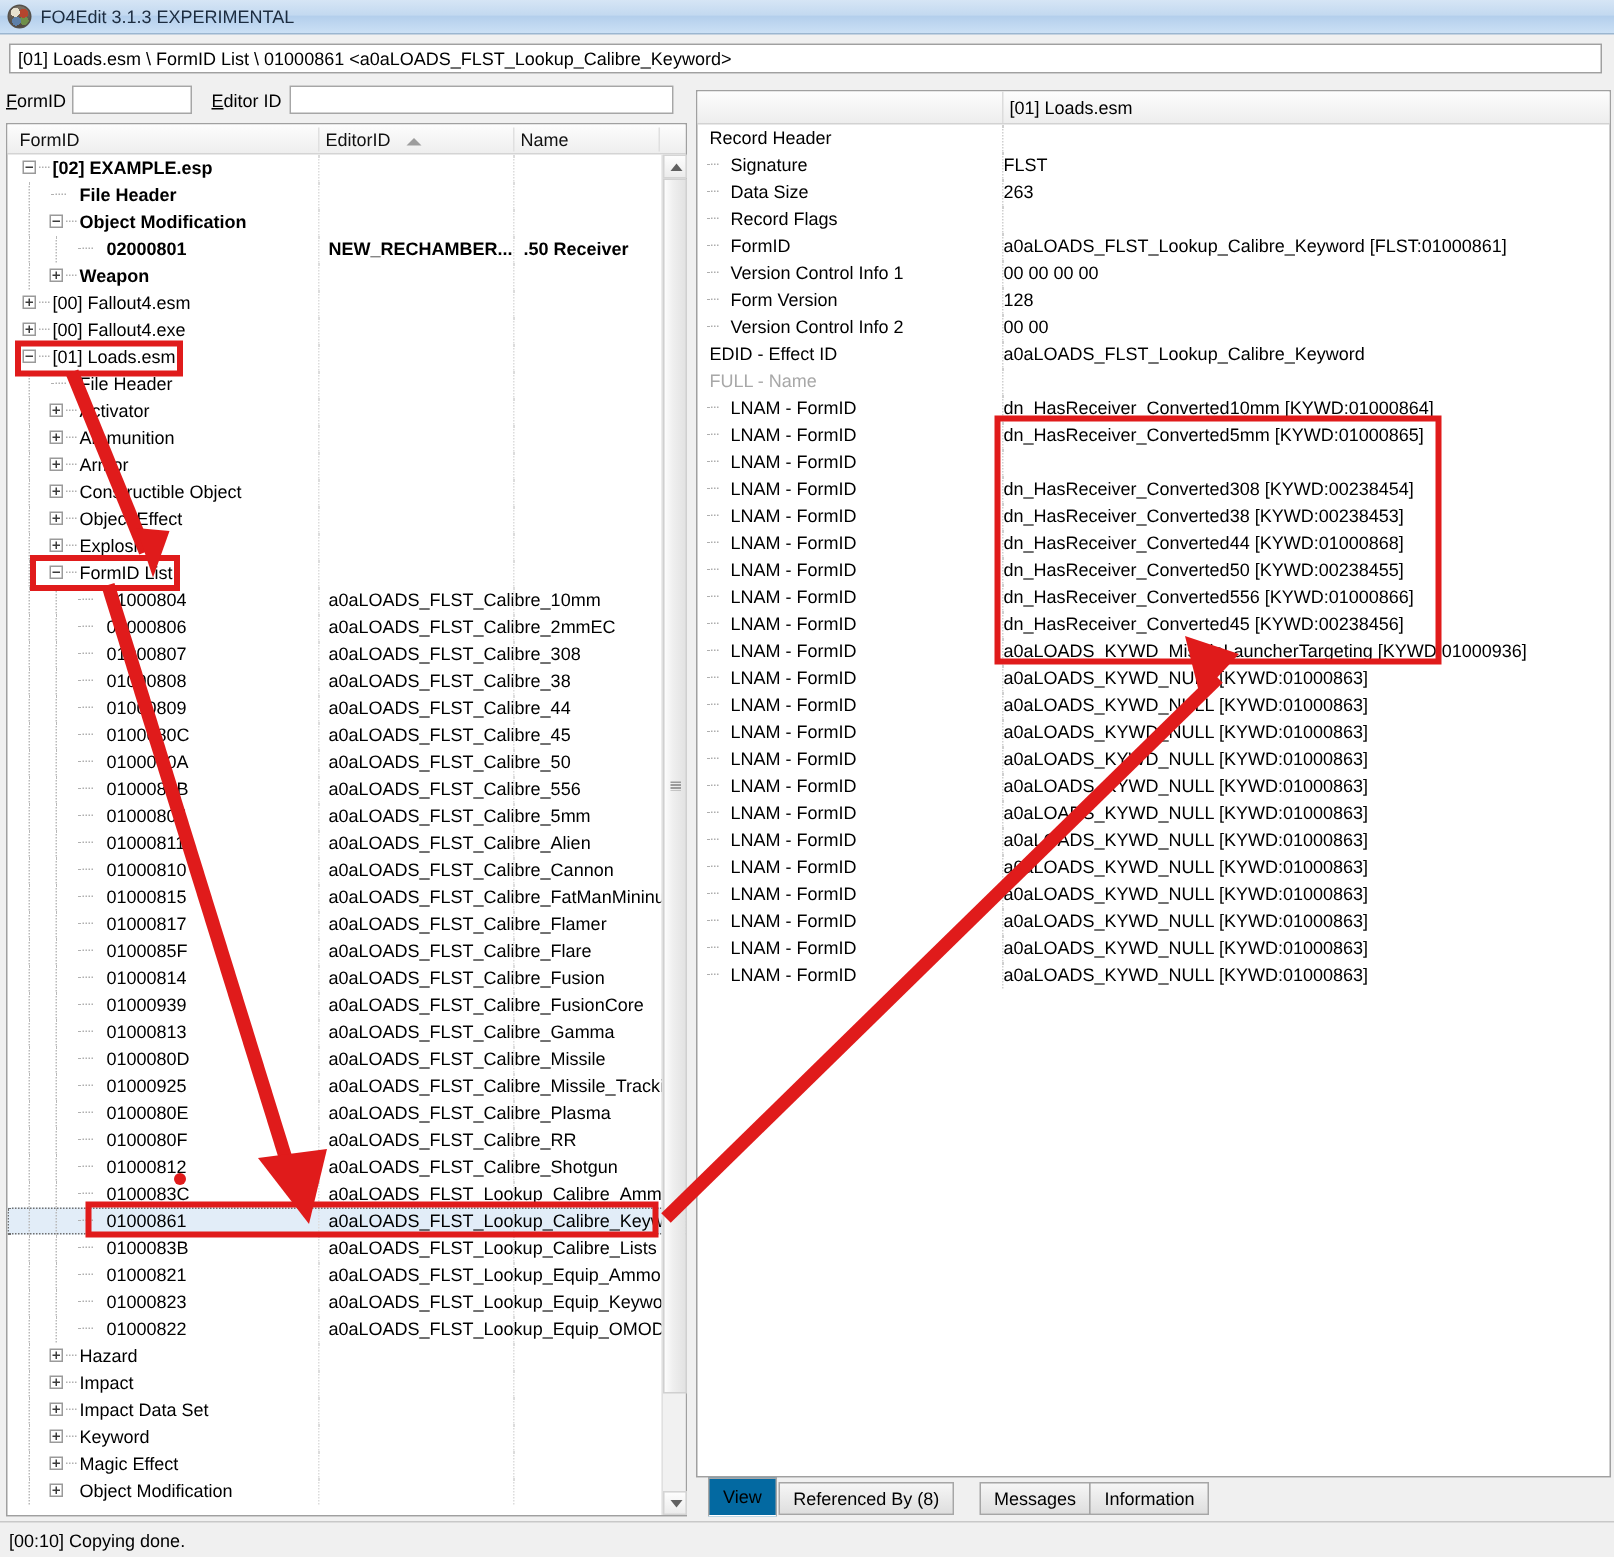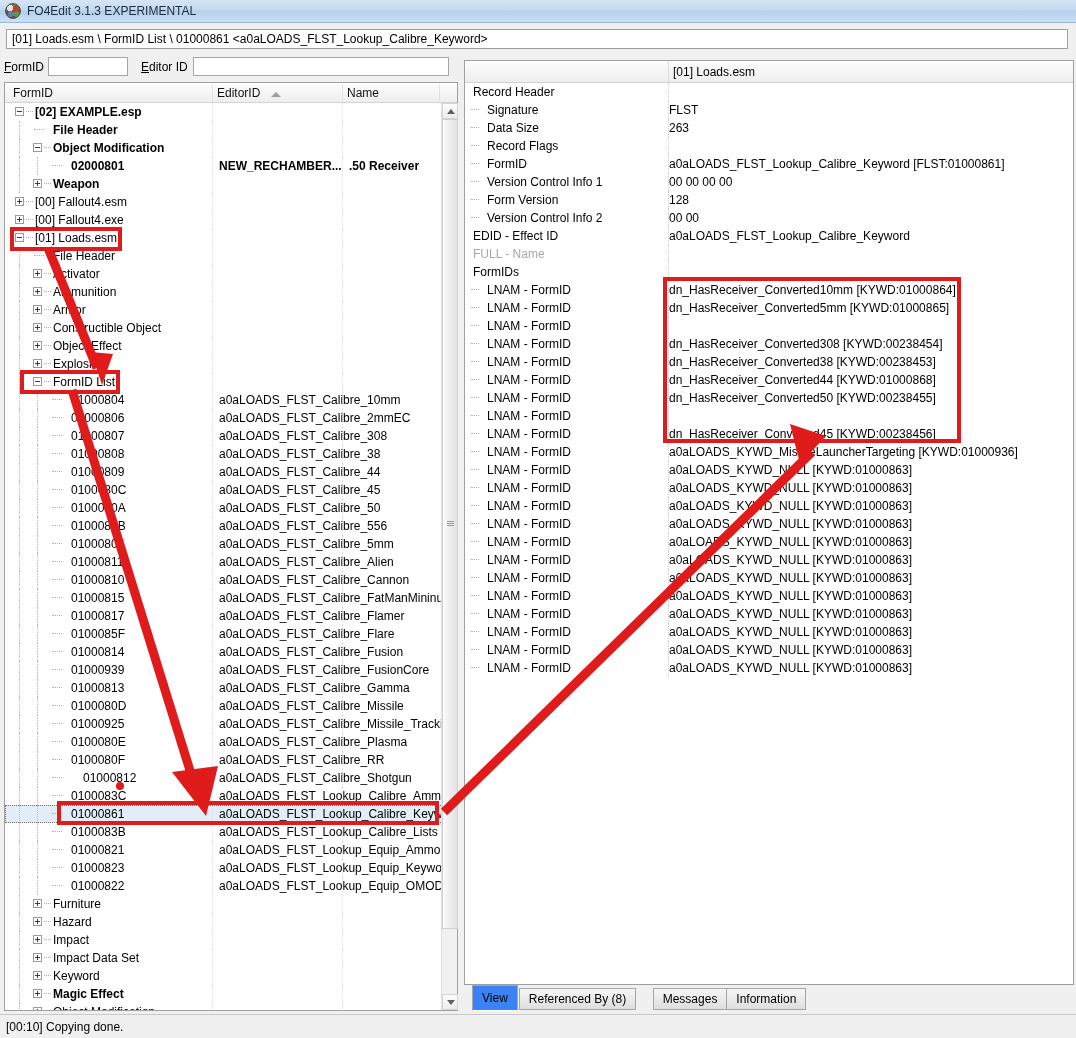--- a/index.html
+++ b/index.html
@@ -153,21 +153,21 @@
   
   .tabbar{
     position:absolute;left:464px;top:985px;width:610px;height:26px;
   }
   .tab{
     position:absolute;top:3px;height:22px;line-height:21px;padding:0 9px;
     font-size:12px;border:1px solid #a6a6a6;box-sizing:border-box;
     background:linear-gradient(to bottom,#f6f6f6,#dedede);
   }
   .tab.active{
-    top:0;height:26px;line-height:24px;background:#3b82f6;border-bottom:1px solid #fff;
+    top:0;height:26px;line-height:24px;background:#0369a1;border-bottom:1px solid #fff;
   }
 
   
   .statusbar{
     position:absolute;left:0;top:1014px;width:1076px;height:24px;
     background:#f0f0f0;border-top:1px solid #c8c8c8;
     display:flex;align-items:center;padding-left:6px;box-sizing:border-box;
     font-size:12px;
   }
 
@@ -519,21 +519,21 @@
           <div class="leafdash" style="left: 47px; width: 10px;"></div>
           <span class="lbl" style="left: 66px;">0100080F</span>
           <span class="col2">a0aLOADS_FLST_Calibre_RR</span>
           <div class="rowsplit" style="left: 207px;"></div>
           <div class="rowsplit" style="left: 337px;"></div>
         </div>
         <div class="trow">
           <div class="dotline" style="left: 14px;"></div>
           <div class="dotline" style="left: 32px;"></div>
           <div class="leafdash" style="left: 47px; width: 10px;"></div>
-          <span class="lbl" style="left: 78px;">01000812</span>
+          <span class="lbl" style="left: 66px;">01000812</span>
           <span class="col2">a0aLOADS_FLST_Calibre_Shotgun</span>
           <div class="rowsplit" style="left: 207px;"></div>
           <div class="rowsplit" style="left: 337px;"></div>
         </div>
         <div class="trow">
           <div class="dotline" style="left: 14px;"></div>
           <div class="dotline" style="left: 32px;"></div>
           <div class="leafdash" style="left: 47px; width: 10px;"></div>
           <span class="lbl" style="left: 66px;">0100083C</span>
           <span class="col2">a0aLOADS_FLST_Lookup_Calibre_Ammo</span>
@@ -583,28 +583,20 @@
           <div class="leafdash" style="left: 47px; width: 10px;"></div>
           <span class="lbl" style="left: 66px;">01000822</span>
           <span class="col2">a0aLOADS_FLST_Lookup_Equip_OMOD</span>
           <div class="rowsplit" style="left: 207px;"></div>
           <div class="rowsplit" style="left: 337px;"></div>
         </div>
         <div class="trow">
           <div class="dotline" style="left: 14px;"></div>
           <div class="exp plus" style="left: 28px;"></div>
           <div class="leafdash" style="left: 39px; width: 7px;"></div>
-          <span class="lbl" style="left: 48px;">Furniture</span>
-          <div class="rowsplit" style="left: 207px;"></div>
-          <div class="rowsplit" style="left: 337px;"></div>
-        </div>
-        <div class="trow">
-          <div class="dotline" style="left: 14px;"></div>
-          <div class="exp plus" style="left: 28px;"></div>
-          <div class="leafdash" style="left: 39px; width: 7px;"></div>
           <span class="lbl" style="left: 48px;">Hazard</span>
           <div class="rowsplit" style="left: 207px;"></div>
           <div class="rowsplit" style="left: 337px;"></div>
         </div>
         <div class="trow">
           <div class="dotline" style="left: 14px;"></div>
           <div class="exp plus" style="left: 28px;"></div>
           <div class="leafdash" style="left: 39px; width: 7px;"></div>
           <span class="lbl" style="left: 48px;">Impact</span>
           <div class="rowsplit" style="left: 207px;"></div>
@@ -623,21 +615,21 @@
           <div class="exp plus" style="left: 28px;"></div>
           <div class="leafdash" style="left: 39px; width: 7px;"></div>
           <span class="lbl" style="left: 48px;">Keyword</span>
           <div class="rowsplit" style="left: 207px;"></div>
           <div class="rowsplit" style="left: 337px;"></div>
         </div>
         <div class="trow">
           <div class="dotline" style="left: 14px;"></div>
           <div class="exp plus" style="left: 28px;"></div>
           <div class="leafdash" style="left: 39px; width: 7px;"></div>
-          <span class="lbl" style="left: 48px; font-weight: bold;">Magic Effect</span>
+          <span class="lbl" style="left: 48px;">Magic Effect</span>
           <div class="rowsplit" style="left: 207px;"></div>
           <div class="rowsplit" style="left: 337px;"></div>
         </div>
         <div class="trow">
           <div class="dotline" style="left: 14px;"></div>
           <div class="exp plus" style="left: 28px;"></div>
           <span class="lbl" style="left: 48px;">Object Modification</span>
           <div class="rowsplit" style="left: 207px;"></div>
           <div class="rowsplit" style="left: 337px;"></div>
         </div>
@@ -710,24 +702,20 @@
         <div class="rrow">
           <span class="k" style="left: 8px;">EDID - Effect ID</span>
           <span class="v">a0aLOADS_FLST_Lookup_Calibre_Keyword</span>
           <div class="divider"></div>
         </div>
         <div class="rrow muted">
           <span class="k" style="left: 8px;">FULL - Name</span>
           <div class="divider"></div>
         </div>
         <div class="rrow">
-          <span class="k" style="left: 8px;">FormIDs</span>
-          <div class="divider"></div>
-        </div>
-        <div class="rrow">
           <div class="leafdash"></div>
           <span class="k" style="left: 22px;">LNAM - FormID</span>
           <span class="v">dn_HasReceiver_Converted10mm [KYWD:01000864]</span>
           <div class="divider"></div>
         </div>
         <div class="rrow">
           <div class="leafdash"></div>
           <span class="k" style="left: 22px;">LNAM - FormID</span>
           <span class="v">dn_HasReceiver_Converted5mm [KYWD:01000865]</span>
           <div class="divider"></div>
@@ -757,20 +745,21 @@
         </div>
         <div class="rrow">
           <div class="leafdash"></div>
           <span class="k" style="left: 22px;">LNAM - FormID</span>
           <span class="v">dn_HasReceiver_Converted50 [KYWD:00238455]</span>
           <div class="divider"></div>
         </div>
         <div class="rrow">
           <div class="leafdash"></div>
           <span class="k" style="left: 22px;">LNAM - FormID</span>
+          <span class="v">dn_HasReceiver_Converted556 [KYWD:01000866]</span>
           <div class="divider"></div>
         </div>
         <div class="rrow">
           <div class="leafdash"></div>
           <span class="k" style="left: 22px;">LNAM - FormID</span>
           <span class="v">dn_HasReceiver_Converted45 [KYWD:00238456]</span>
           <div class="divider"></div>
         </div>
         <div class="rrow">
           <div class="leafdash"></div>

